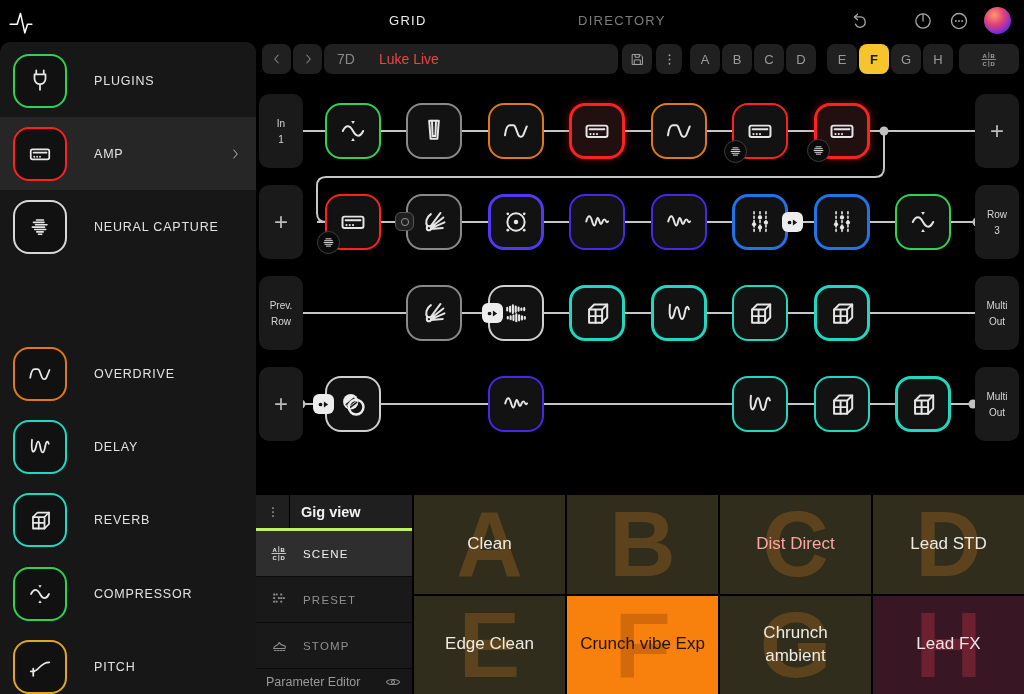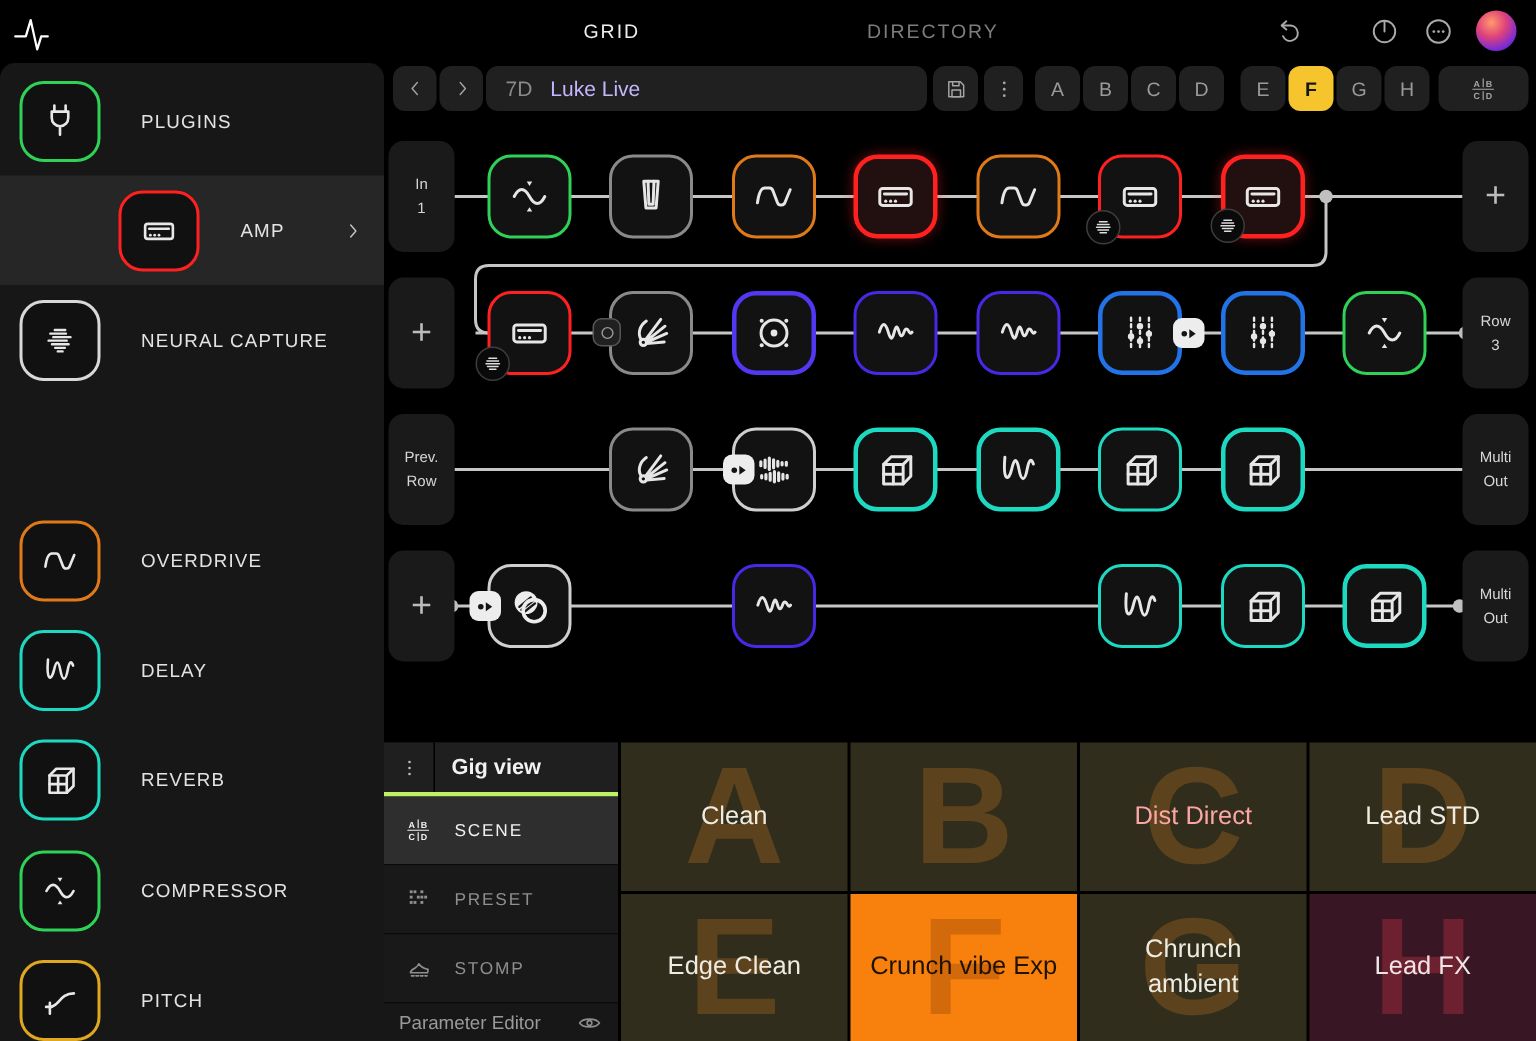--- a/index.html
+++ b/index.html
@@ -14,21 +14,21 @@
   #tab-grid{left:389px}
   #tab-directory{left:578px}
   .topbtn{position:absolute;top:8px;width:26px;height:26px;color:#a9a9a9}
   #avatar{position:absolute;left:984px;top:7px;width:27px;height:27px;border-radius:50%;
           background:radial-gradient(circle at 38% 30%,#ff9a6a 0%,#e0427a 38%,#7a2bd6 72%,#241a66 100%)}
   
   .pbtn{position:absolute;top:44px;height:30px;background:#202020;border-radius:8px;
         display:flex;align-items:center;justify-content:center;color:#a5a5a5;box-sizing:border-box}
   #preset-field{left:324px;width:294px;justify-content:flex-start;padding-left:13px;font-size:14px}
   #preset-number{color:#8a8a8a}
-  #preset-name{color:#c4b5fd;margin-left:12px;font-weight:500}
+  #preset-name{color:#ef4444;margin-left:24px;font-weight:500}
   .slot{width:30px;font-size:13px;color:#9a9a9a}
   .slot.active{color:#161616;font-weight:bold}
   
   #sidebar{position:absolute;left:0;top:42px;width:256px;height:652px;background:#171717;border-radius:10px 10px 0 0}
   .side-item{position:absolute;left:0;width:256px;height:73px;display:flex;align-items:center}
   .side-item.selected{background:#262626}
   .side-icon{width:54px;height:54px;border-radius:16px;border:2px solid;margin-left:13px;box-sizing:border-box;
              display:flex;align-items:center;justify-content:center;color:#e8e8e8;background:#111}
   .side-label{margin-left:27px;font-size:12.5px;letter-spacing:.8px;color:#e3e3e3;font-weight:500}
   .side-chevron{position:absolute;right:12px;width:18px;height:18px;color:#c6c6c6}
@@ -198,21 +198,21 @@
         <span class="icn">
           <svg viewBox="0 0 24 24" width="30" height="30">
             <g stroke="currentColor" fill="none" stroke-width="1.4" stroke-linecap="round" stroke-linejoin="round">
               <path d="M9 3.5v3.2M15 3.5v3.2M7.6 6.7h8.8v3.4a4.4 4.4 0 0 1-8.8 0zM12 14.6V19"></path>
             </g>
           </svg>
         </span>
       </div>
       <div class="side-label">PLUGINS</div>
     </div>
-    <div class="side-item selected" style="top: 75.3px; justify-content: center;">
+    <div class="side-item selected" style="top: 75.3px;">
       <div class="side-icon" style="border-color: rgb(255, 32, 32);">
         <span class="icn">
           <svg viewBox="0 0 24 24" width="30" height="30">
             <g stroke="currentColor" fill="none" stroke-width="1.4" stroke-linecap="round" stroke-linejoin="round">
               <rect x="4.6" y="8.2" width="14.8" height="8" rx="1.4"></rect>
               <path d="M6.8 10.8h10.4"></path>
               <g fill="currentColor" stroke="none">
                 <circle cx="7.4" cy="14.2" r=".75"></circle>
                 <circle cx="9.7" cy="14.2" r=".75"></circle>
                 <circle cx="12" cy="14.2" r=".75"></circle>

